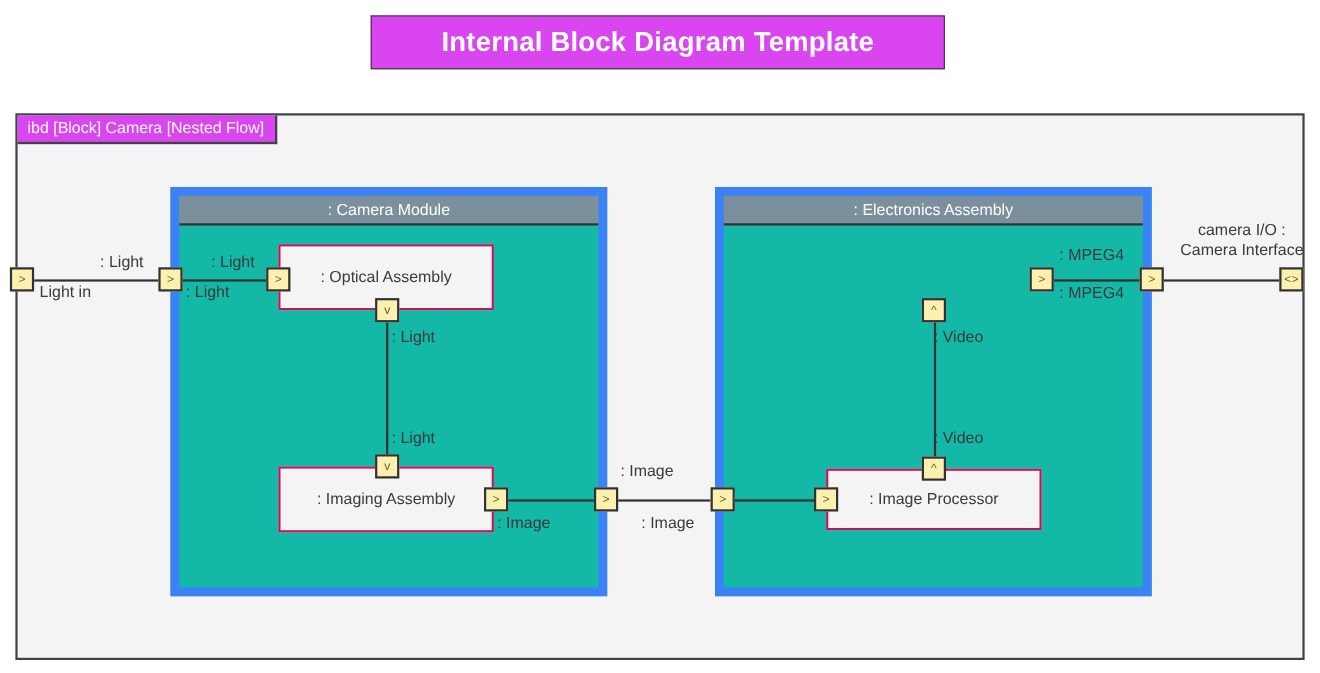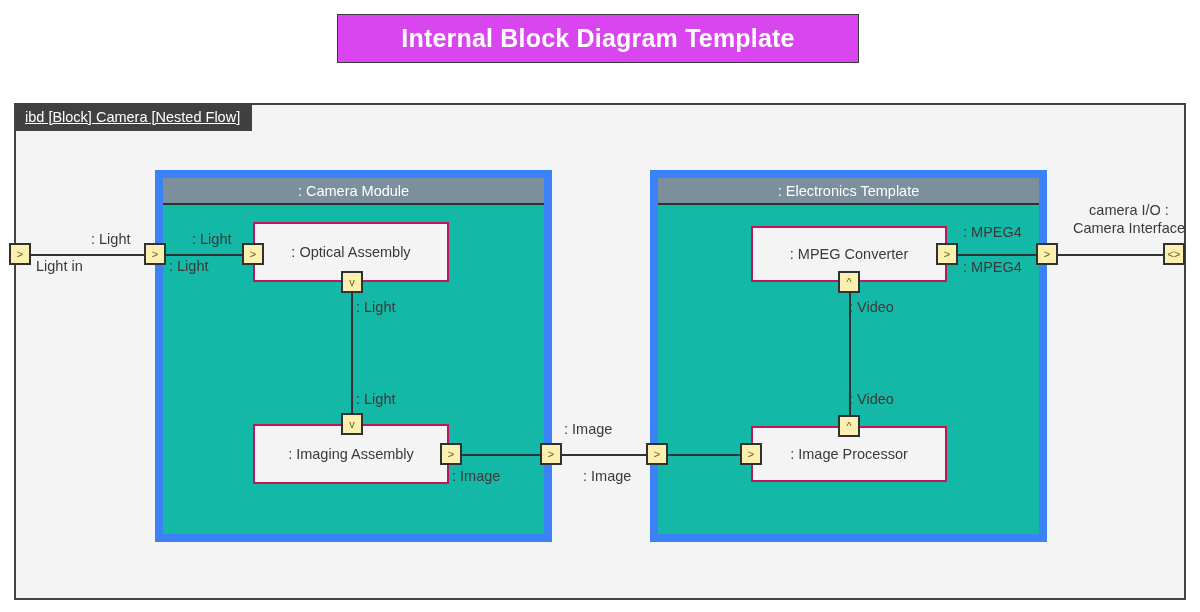--- a/index.html
+++ b/index.html
@@ -45,30 +45,29 @@
     background: #f4f4f4;
     border: 2px solid #3f4346;
     box-sizing: border-box;
   }
   .frame-label {
     position: absolute;
     left: 0px;
     top: 0px;
     height: 26px;
     padding: 0 10px 0 9px;
-    background: #404040;
+    background: #d946ef;
     border-right: 2px solid #3f4346;
     border-bottom: 2px solid #3f4346;
     box-sizing: border-box;
     display: flex;
     align-items: center;
     color: #ffffff;
     font-size: 14.5px;
     white-space: nowrap;
-    text-decoration: underline;
   }
   
   .part-block {
     position: absolute;
     background: #14b8a6;
     border: 8px solid #3b82f6;
     box-sizing: border-box;
   }
   .part-header {
     height: 27px;
@@ -157,26 +156,23 @@
 
   <div class="leaf-block" style="left:253px; top:222px; width:196px; height:60px;">
     <span>: Optical Assembly</span>
   </div>
 
   <div class="leaf-block" style="left:253px; top:424px; width:196px; height:60px;">
     <span>: Imaging Assembly</span>
   </div>
 
   <div class="part-block" style="left:650px; top:170px; width:397px; height:372px;">
-    <div class="part-header">: Electronics Template</div>
-  </div>
-
-  <div class="leaf-block" style="left:751px; top:226px; width:196px; height:56px;">
-    <span>: MPEG Converter</span>
-  </div>
+    <div class="part-header">: Electronics Assembly</div>
+  </div>
+
 
   <div class="leaf-block" style="left:751px; top:426px; width:196px; height:56px;">
     <span>: Image Processor</span>
   </div>
 
   <div class="conn-h" style="left:31px; top:254px; width:113px;"></div>
 
   <div class="conn-h" style="left:166px; top:254px; width:76px;"></div>
 
   <div class="conn-v" style="left:351px; top:293px; width:0; height:131px;"></div>

